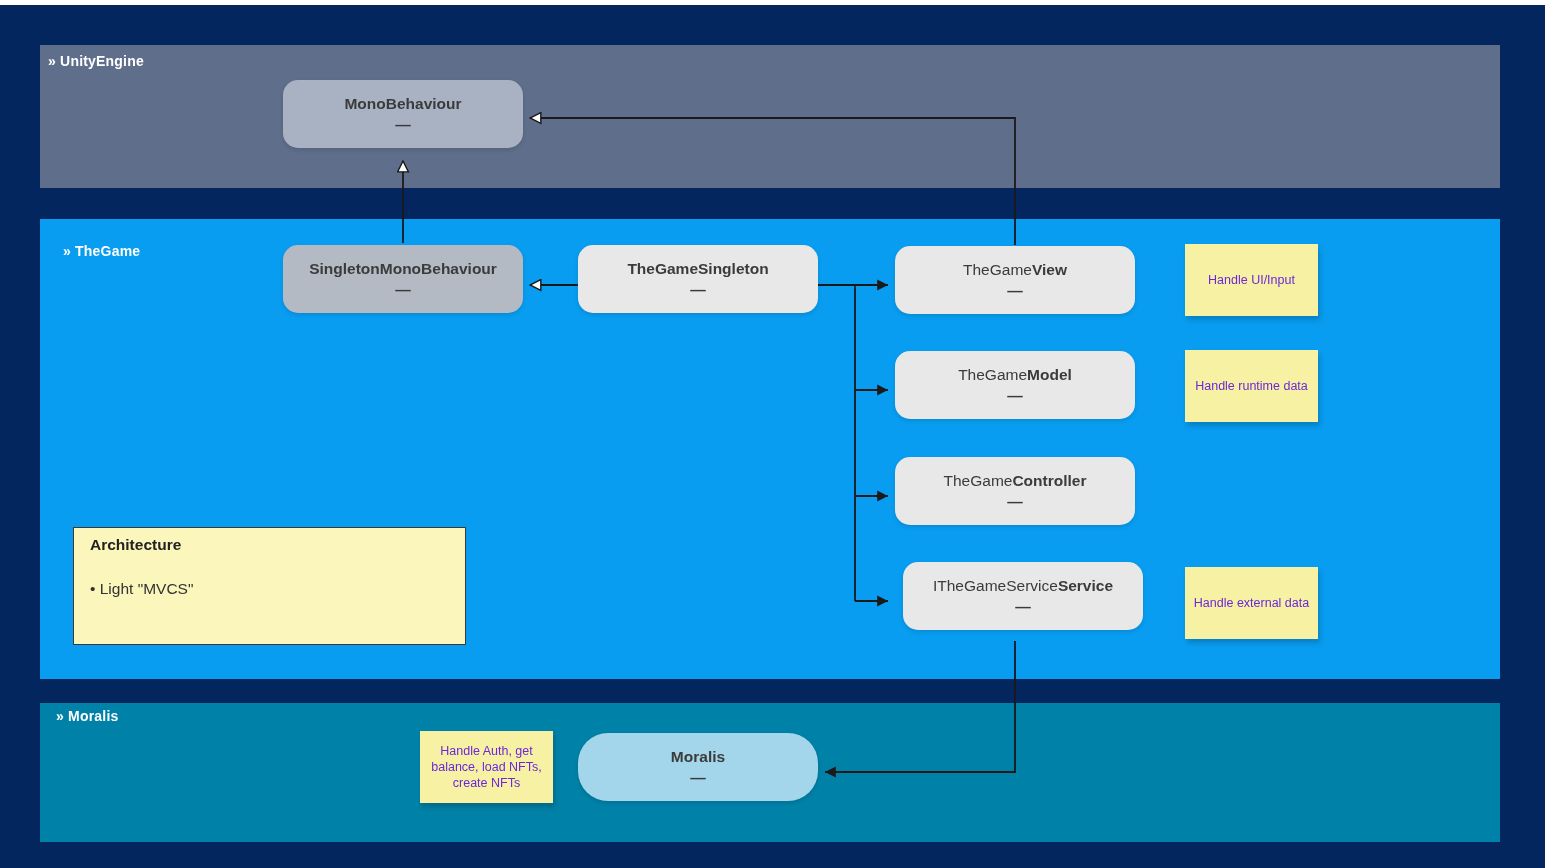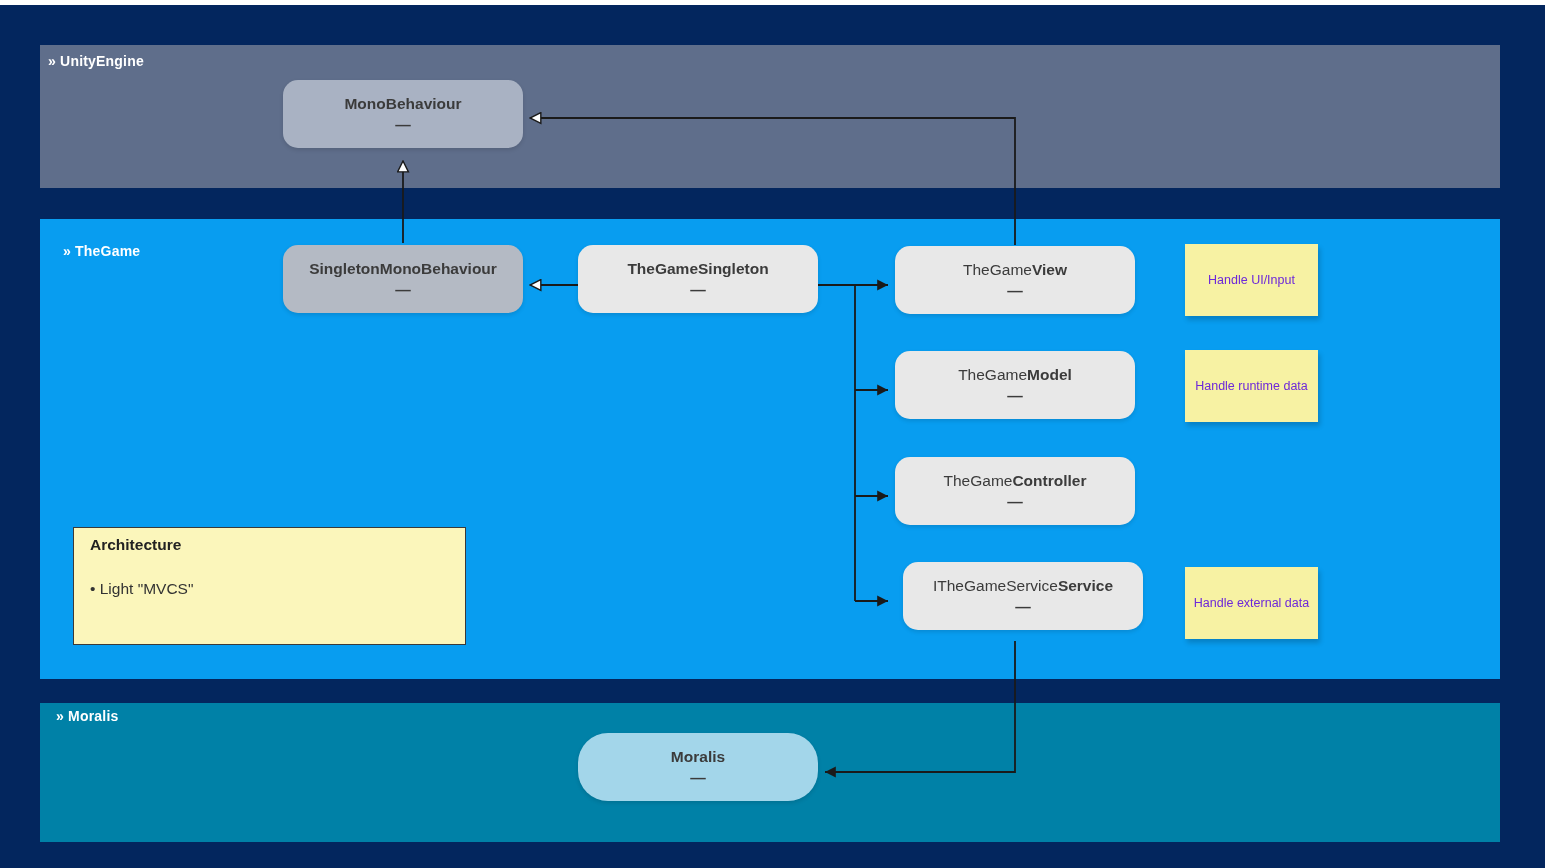--- a/index.html
+++ b/index.html
@@ -101,18 +101,19 @@
   </div>
 
   <div class="node node-fill-blue" style="left:578px;top:733px;border-radius:30px;">
     <div><span></span><span class="bold">Moralis</span></div>
     <div class="dash">—</div>
   </div>
 
   <div class="sticky" style="left:1185px;top:244px;">Handle UI/Input</div>
   <div class="sticky" style="left:1185px;top:350px;">Handle runtime data</div>
   <div class="sticky" style="left:1185px;top:567px;">Handle external data</div>
+  <div class="sticky" style="left:420px;top:731px;">Handle Auth, get balance, load NFTs, create NFTs</div>
 
   <div class="arch-box">
     <div class="arch-title">Architecture</div>
     <div class="arch-bullet">• Light "MVCS"</div>
   </div>
 </div>
 
 </body></html>

